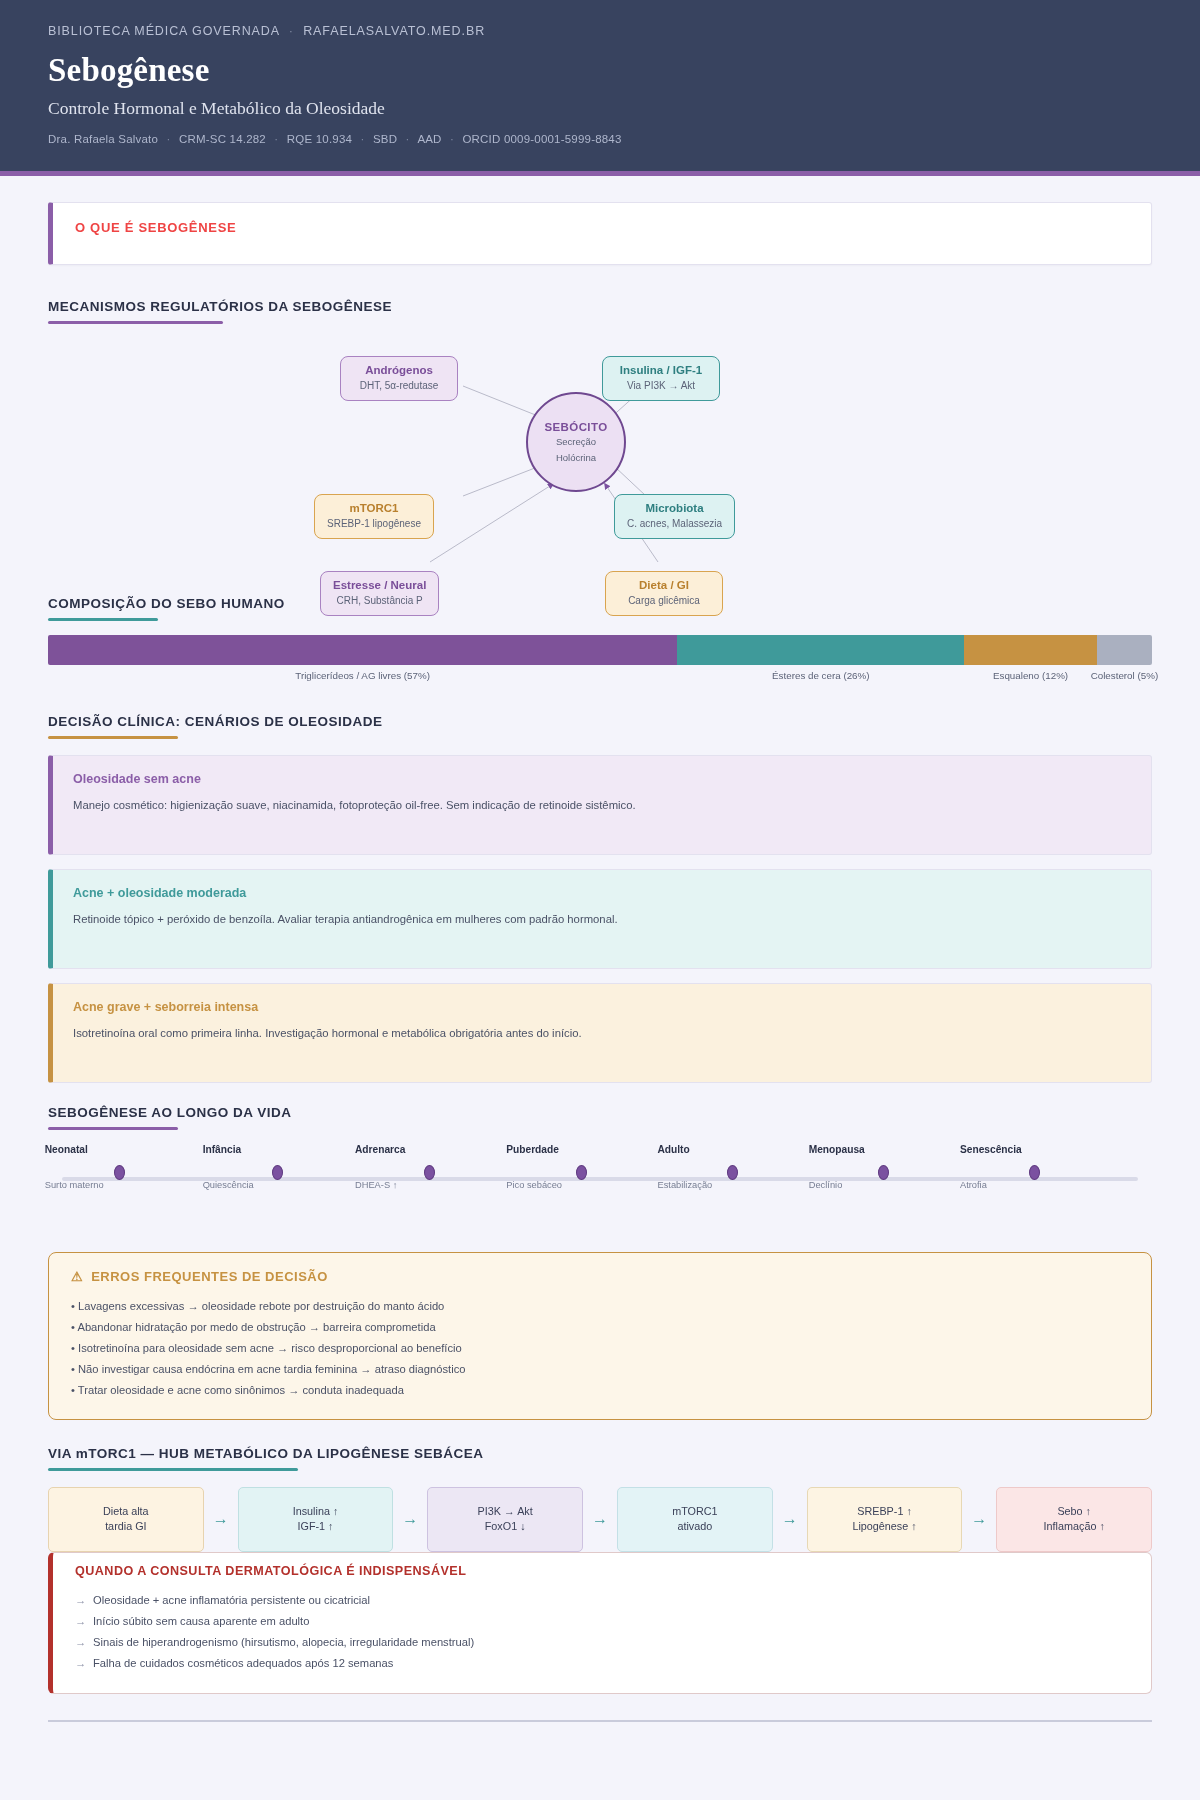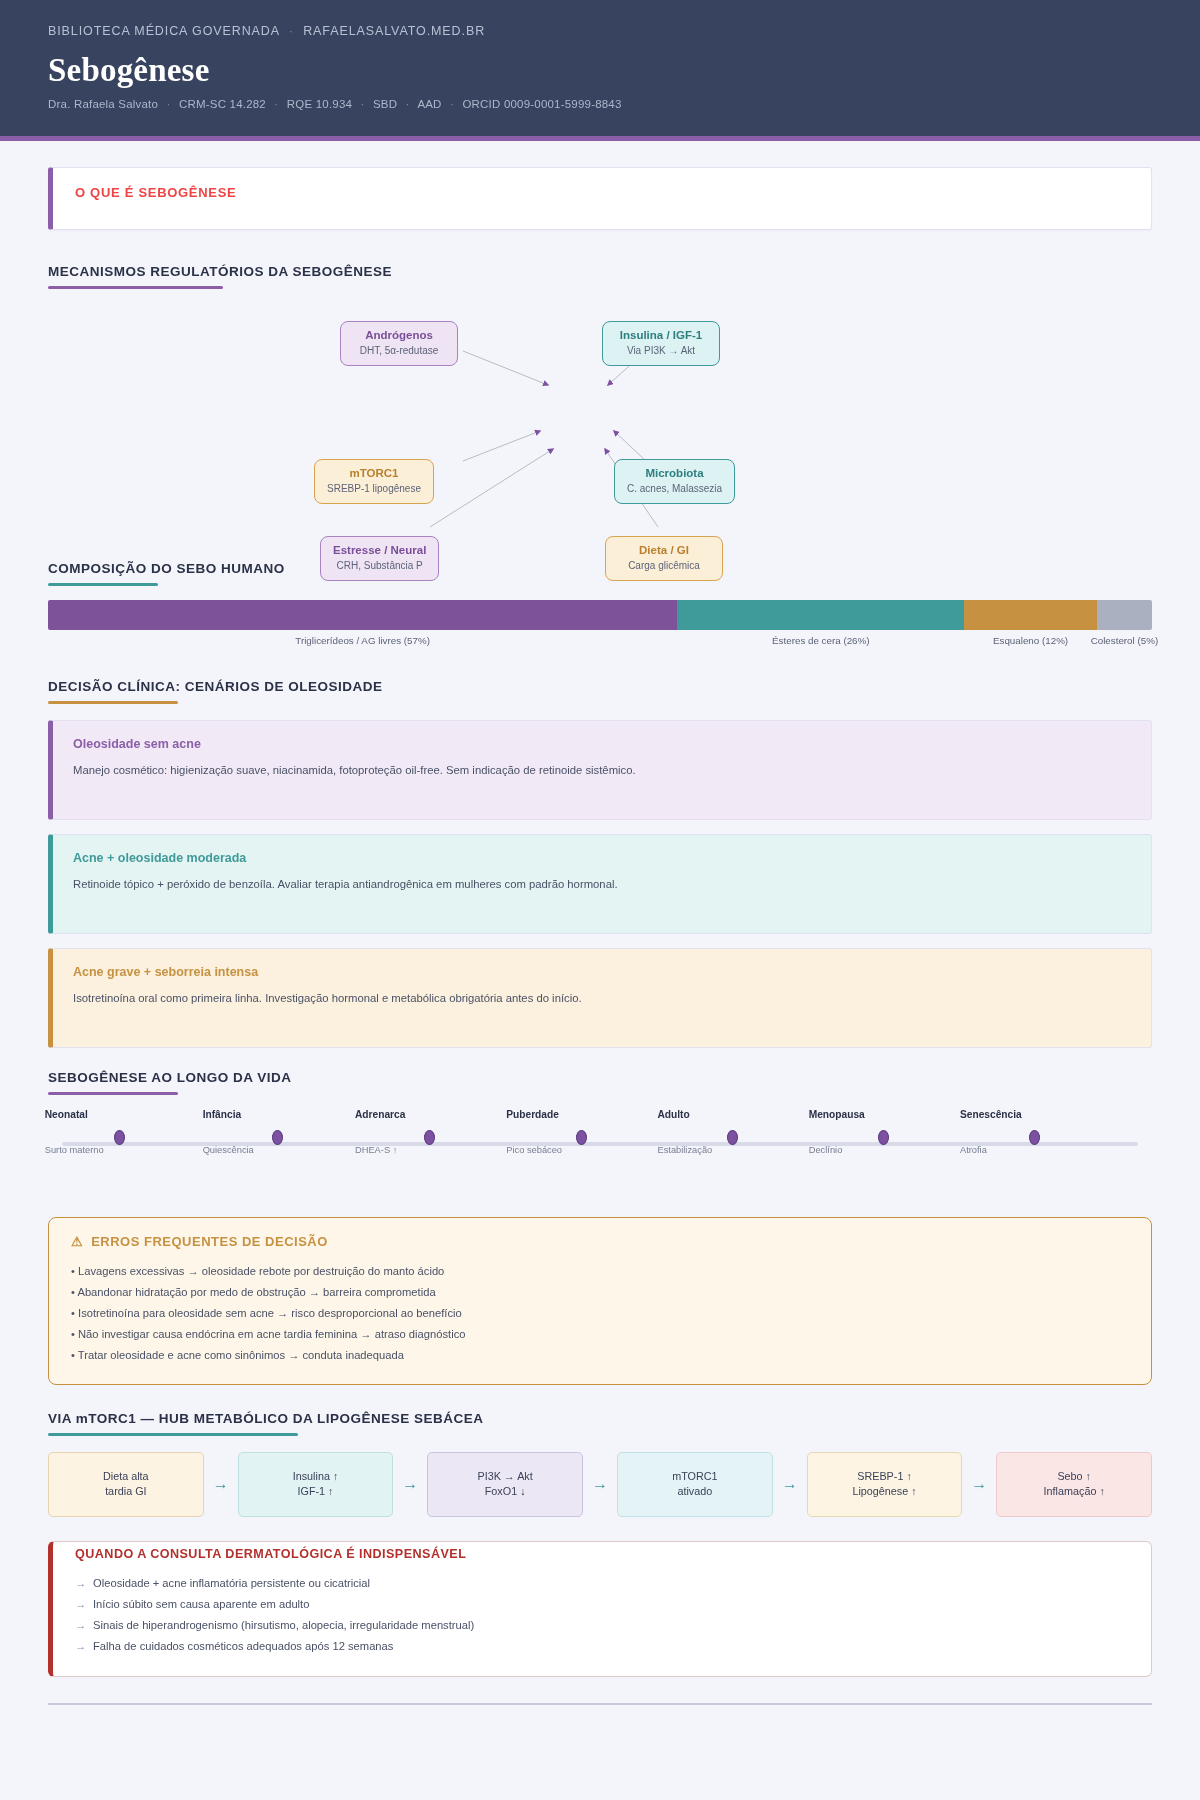--- a/index.html
+++ b/index.html
@@ -168,42 +168,42 @@
   .fb-sand  { background: #fdf4e3; border: 1px solid #e7d8b4; }
   .fb-rose  { background: #fbe6e6; border: 1px solid #eec9c9; }
   .arrow { width: 34px; flex: 0 0 34px; text-align: center; color: #3f9a9a; font-size: 16px; line-height: 1; }
 
   
   .consult {
     background: #ffffff;
     border: 1px solid #e0c9c9;
     border-left: 5px solid #b3312c;
     border-radius: 6px;
-    padding: 5px 22px 19px 22px;
-    margin-top: 24px;
+    padding: 11px 22px 19px 22px;
   }
   .consult h3 { color: #b3312c; font-size: 12.6px; font-weight: 700; letter-spacing: .45px; margin-bottom: 12px; }
   .consult li { list-style: none; font-size: 11.2px; color: #4a5166; padding: 4px 0 5px 18px; position: relative; }
   .consult li .ar { position: absolute; left: 0; color: #8a90a5; }
 
   
   .review { margin-top: 26px; border-top: 2px solid #c9cbdb; padding: 16px 0 24px 0; }
 </style>
 </head>
 <body>
 
 <div class="page">
 
   <div class="masthead">
     <div class="kicker">
       <span>BIBLIOTECA MÉDICA GOVERNADA</span>
       <span class="sep">·</span>
       <span>RAFAELASALVATO.MED.BR</span>
     </div>
     <h1>Sebogênese</h1>
+    <div class="subtitle">Controle Hormonal e Metabólico da Oleosidade</div>
     <div class="credentials">
       <span>Dra. Rafaela Salvato</span>
       <span class="sep">·</span>
       <span>CRM-SC 14.282</span>
       <span class="sep">·</span>
       <span>RQE 10.934</span>
       <span class="sep">·</span>
       <span>SBD</span>
       <span class="sep">·</span>
       <span>AAD</span>
@@ -261,20 +261,25 @@
       <div class="node purple" style="left:272px; top:237px;">
         <span class="t">Estresse / Neural</span>
         <span class="s">CRH, Substância P</span>
       </div>
 
       <div class="node gold" style="left:557px; top:237px;">
         <span class="t">Dieta / GI</span>
         <span class="s">Carga glicêmica</span>
       </div>
 
+      <div class="sebocito">
+        <div class="c-t">SEBÓCITO</div>
+        <div class="c-s">Secreção</div>
+        <div class="c-s">Holócrina</div>
+      </div>
     </div>
 
     <div class="sect-head" style="margin-top:4px">COMPOSIÇÃO DO SEBO HUMANO</div>
     <div class="rule teal"></div>
 
     <div class="compbar">
       <div style="width:57%; background:#7e5299;"></div>
       <div style="width:26%; background:#3f9a9a;"></div>
       <div style="width:12%; background:#c69242;"></div>
       <div style="width:5%; background:#aab0c0;"></div>

